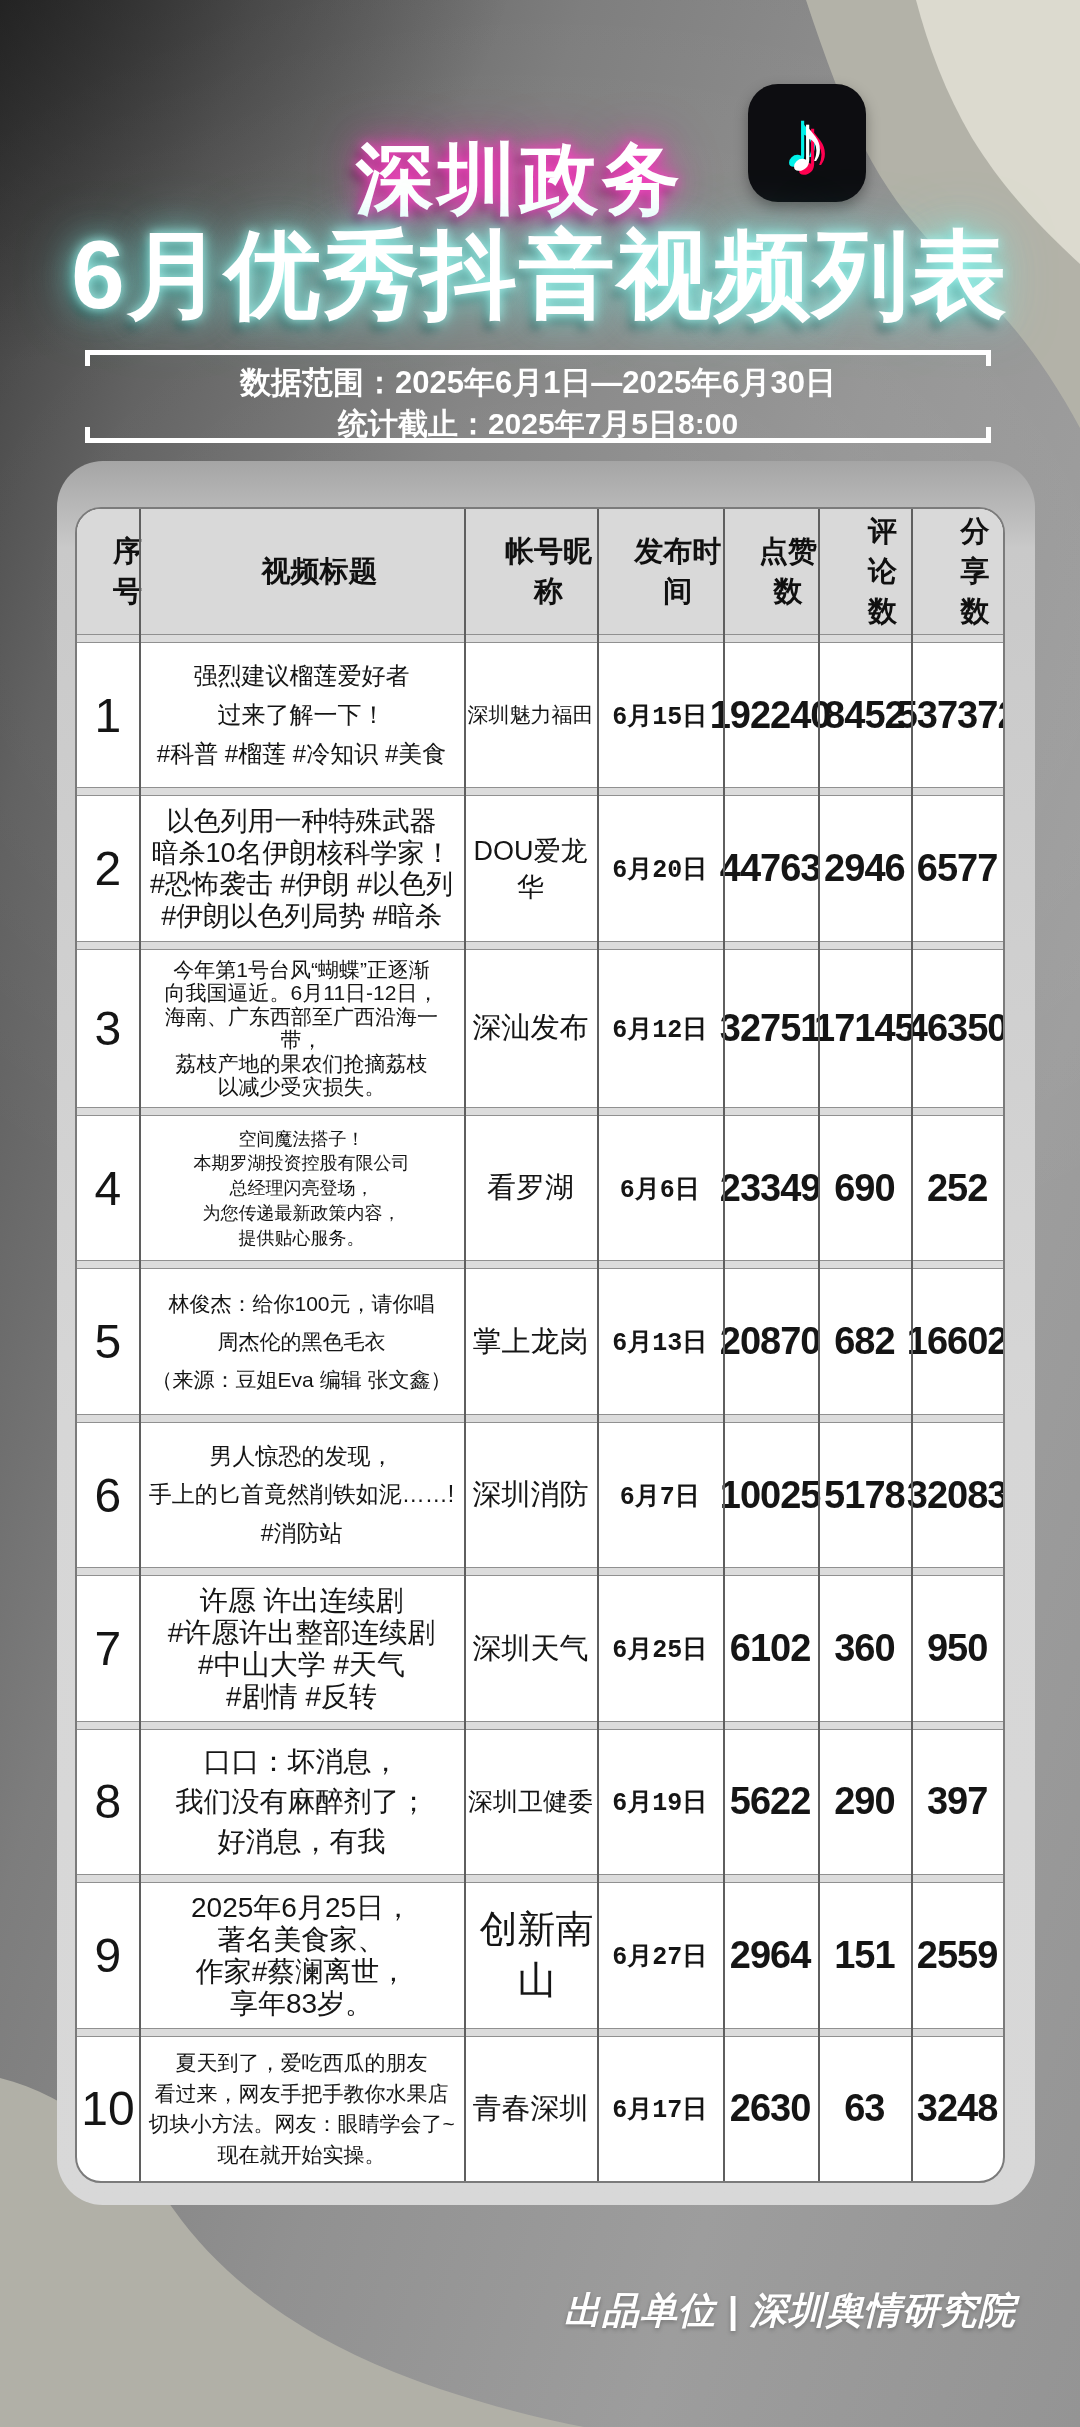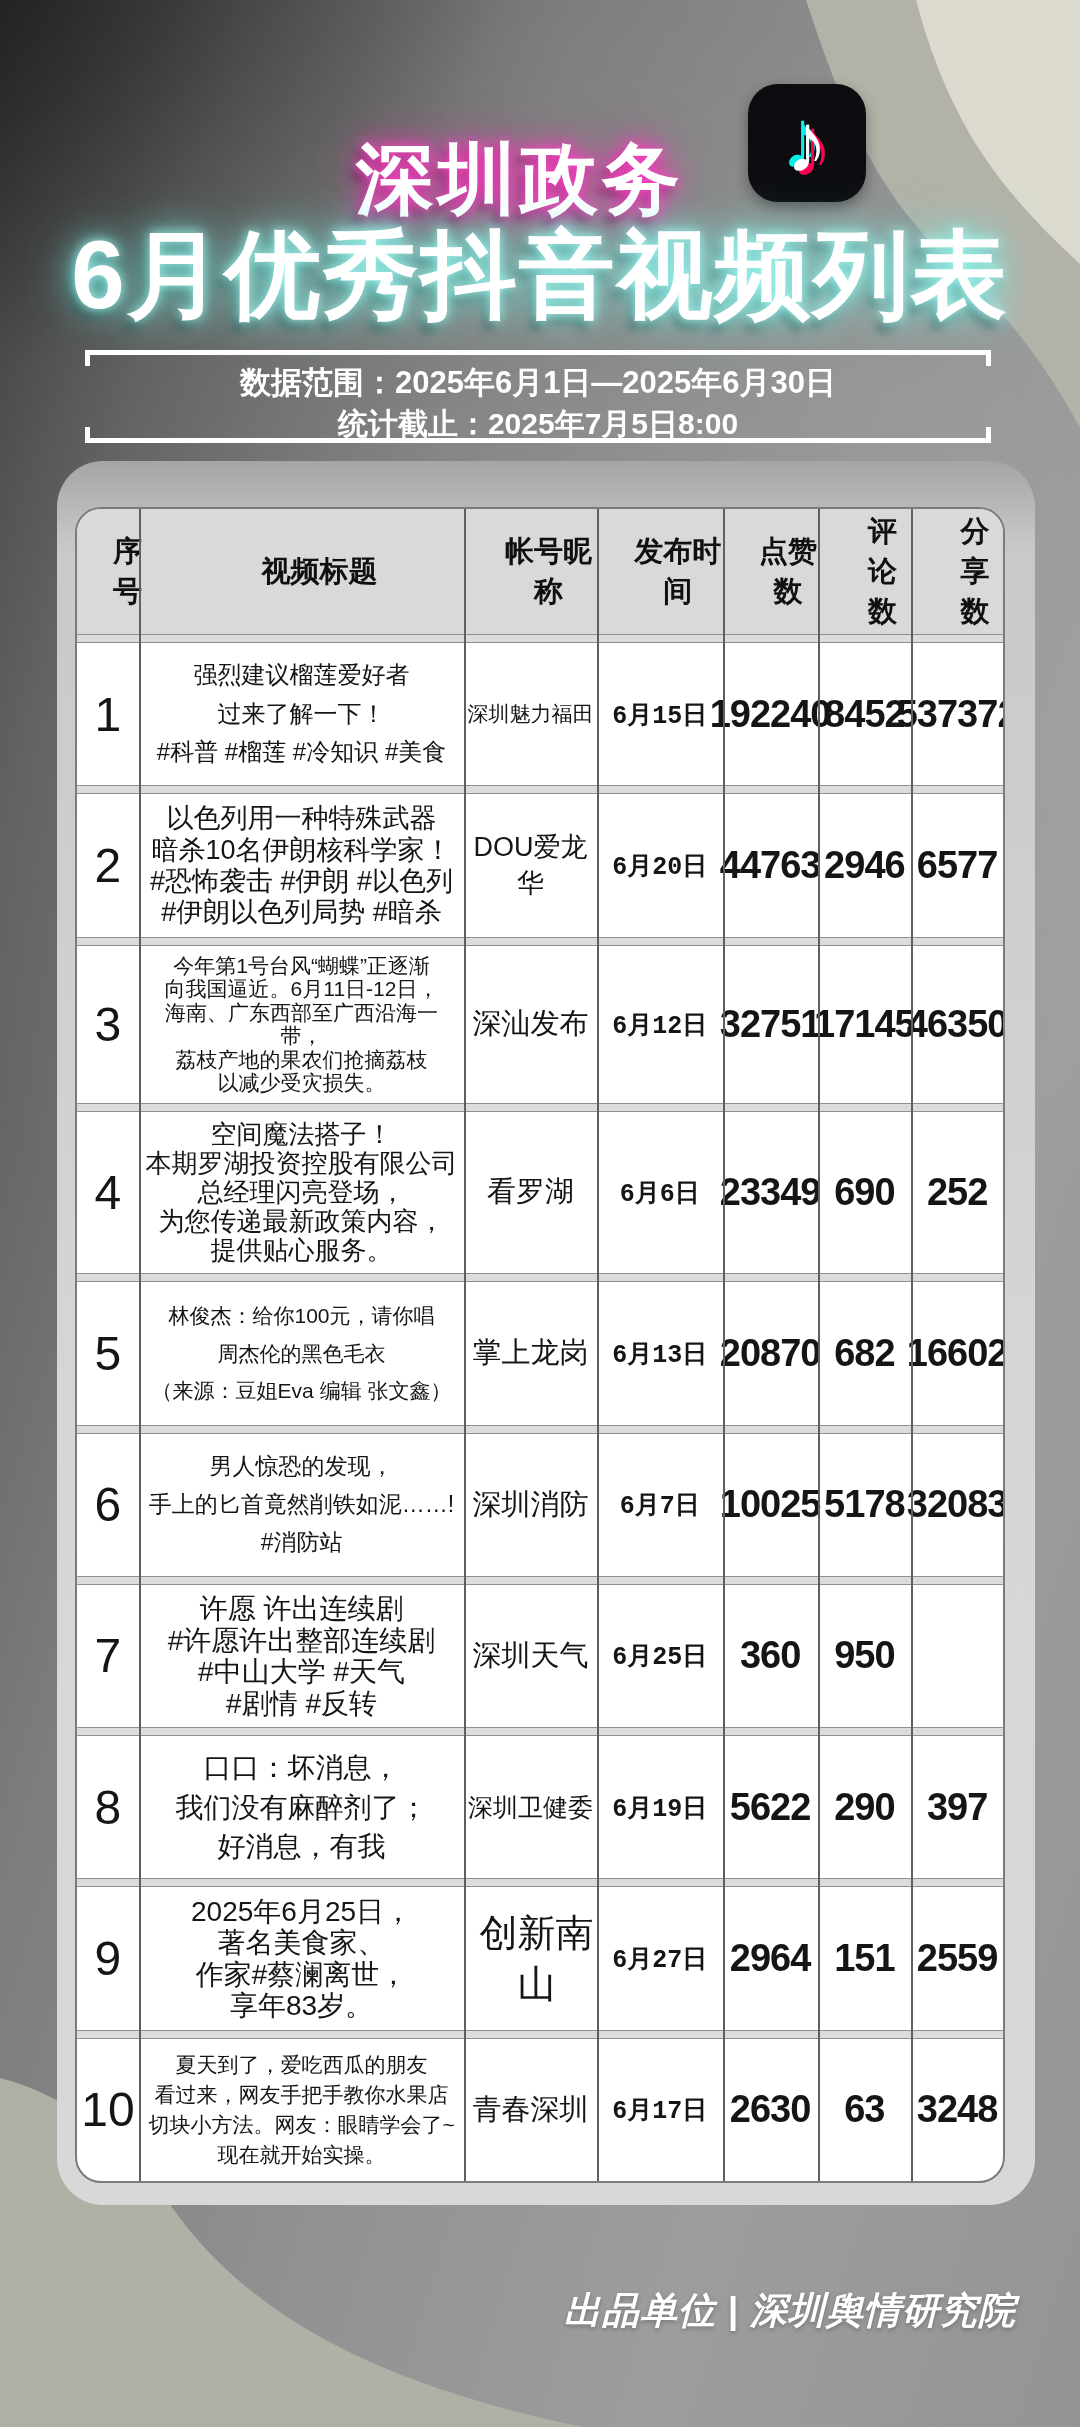--- a/index.html
+++ b/index.html
@@ -162,21 +162,21 @@
             </div>
             <div class="cell c-account" style="font-size: 29px;">深汕发布</div>
             <div class="cell c-date">6月12日</div>
             <div class="cell c-num">32751</div>
             <div class="cell c-num">17145</div>
             <div class="cell c-num">46350</div>
           </div>
           <div class="t-sep"></div>
           <div class="t-row cols">
             <div class="cell c-index">4</div>
-            <div class="cell c-title" style="font-size: 26px;">
+            <div class="cell c-title" style="font-size: 18px;">
               <div class="t-line">空间魔法搭子！</div>
               <div class="t-line">本期罗湖投资控股有限公司</div>
               <div class="t-line">总经理闪亮登场，</div>
               <div class="t-line">为您传递最新政策内容，</div>
               <div class="t-line">提供贴心服务。</div>
             </div>
             <div class="cell c-account" style="font-size: 29px;">看罗湖</div>
             <div class="cell c-date">6月6日</div>
             <div class="cell c-num">23349</div>
             <div class="cell c-num">690</div>
@@ -214,20 +214,21 @@
           <div class="t-row cols">
             <div class="cell c-index">7</div>
             <div class="cell c-title" style="font-size: 28px;">
               <div class="t-line">许愿 许出连续剧</div>
               <div class="t-line">#许愿许出整部连续剧</div>
               <div class="t-line">#中山大学 #天气</div>
               <div class="t-line">#剧情 #反转</div>
             </div>
             <div class="cell c-account" style="font-size: 29px;">深圳天气</div>
             <div class="cell c-date">6月25日</div>
+            <div class="cell c-num">6102</div>
             <div class="cell c-num">360</div>
             <div class="cell c-num">950</div>
           </div>
           <div class="t-sep"></div>
           <div class="t-row cols">
             <div class="cell c-index">8</div>
             <div class="cell c-title" style="font-size: 28px;">
               <div class="t-line">口口：坏消息，</div>
               <div class="t-line">我们没有麻醉剂了；</div>
               <div class="t-line">好消息，有我</div>

